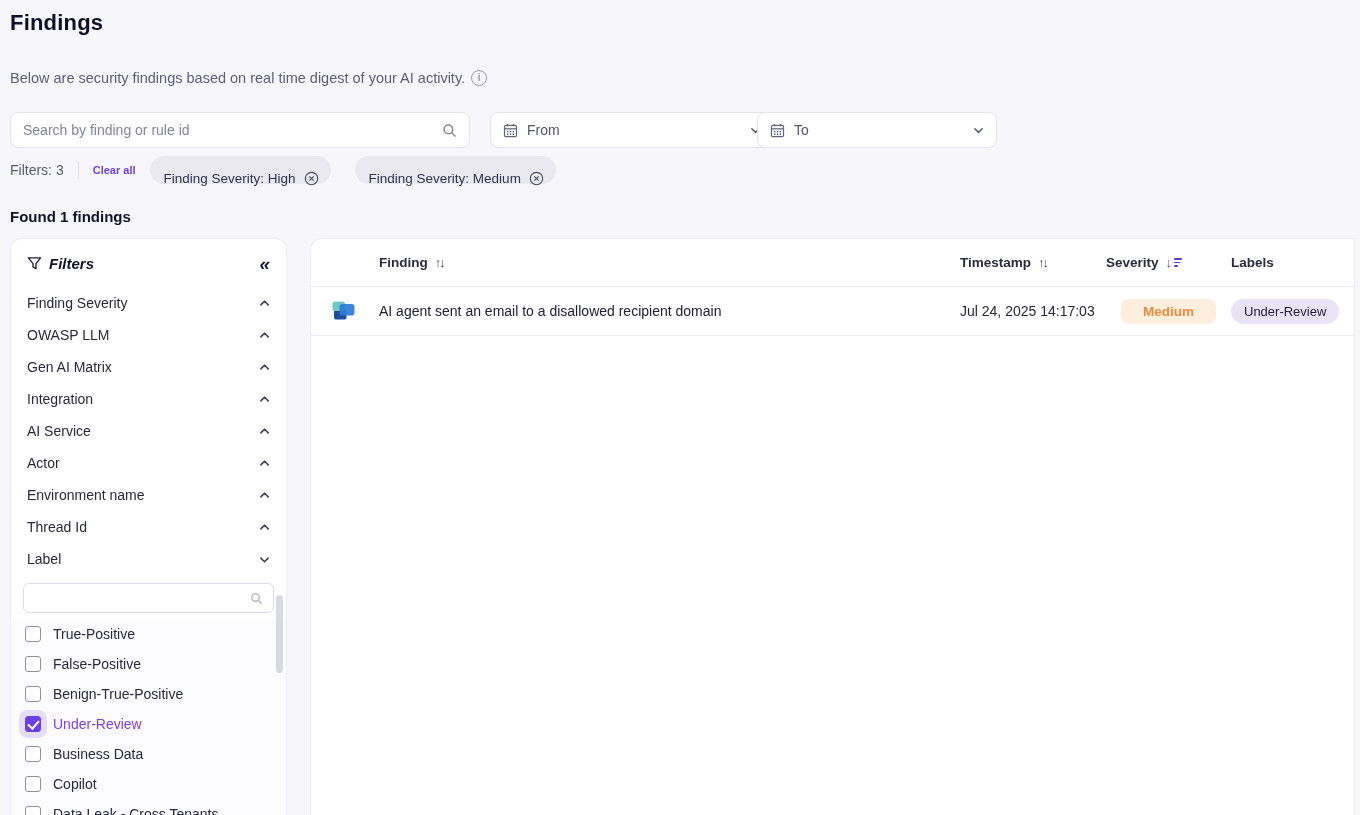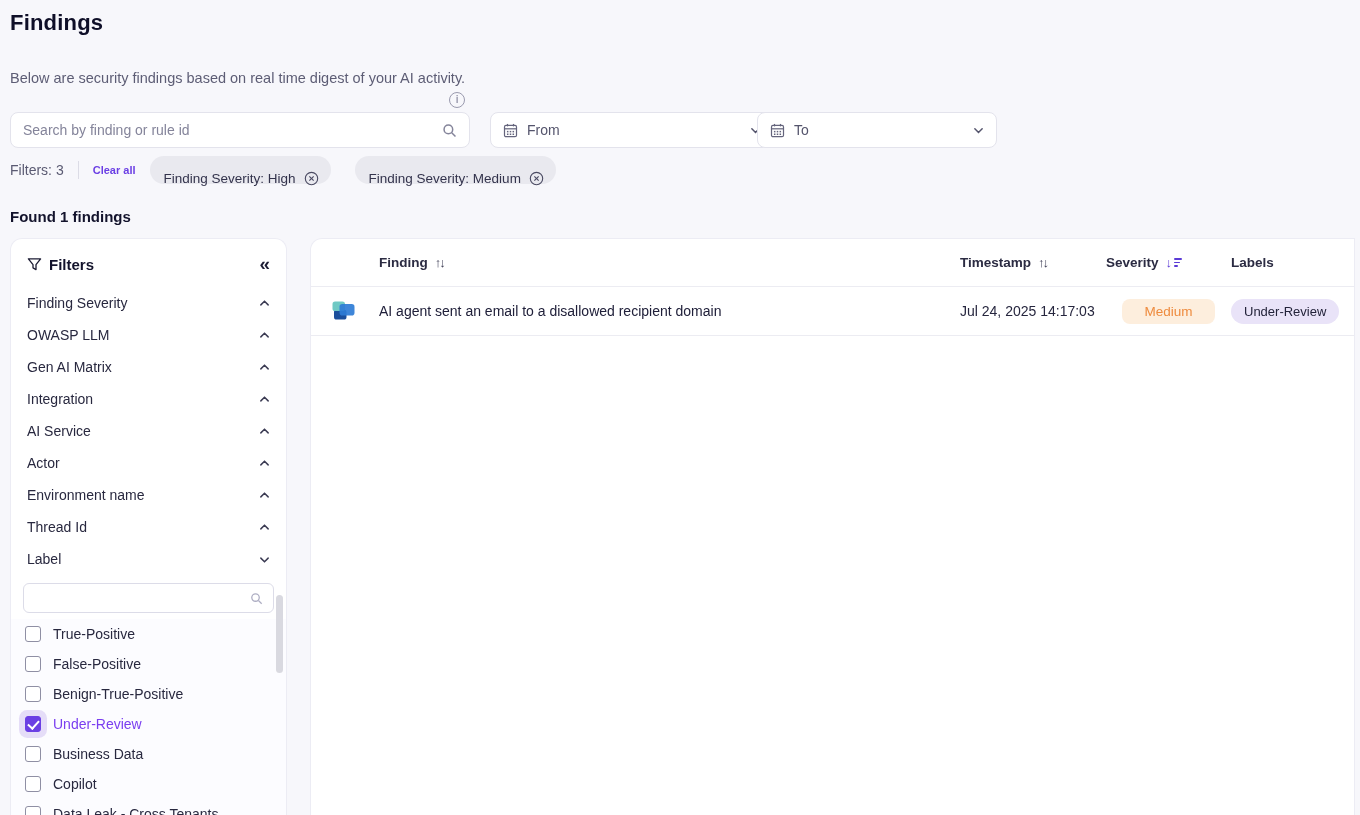--- a/index.html
+++ b/index.html
@@ -3,21 +3,21 @@
 <meta charset="utf-8">
 <style>
   * { margin:0; padding:0; box-sizing:border-box; }
   html,body { width:1360px; height:815px; overflow:hidden; }
   body { font-family:"Liberation Sans", sans-serif; background:#f7f7fb; color:#1c1c34; position:relative; }
 
   .page { position:relative; width:1360px; height:815px; overflow:hidden; }
 
   
   .page-title { position:absolute; left:10px; top:10px; font-size:22px; font-weight:700; color:#0f0f28; letter-spacing:.2px; }
-  .subtitle-row { position:absolute; left:10px; top:70px; display:flex; align-items:flex-end; gap:6px; font-size:14.5px; color:#5d5d75;flex-direction:column; }
+  .subtitle-row { position:absolute; left:10px; top:70px; display:flex; align-items:flex-start; gap:6px; font-size:14.5px; color:#5d5d75; }
   .info-icon { width:16px; height:16px; border:1.4px solid #9a9aae; border-radius:50%; color:#9a9aae; font-size:10px; line-height:13px; text-align:center; font-weight:700; display:inline-block; }
 
   
   .search-box { position:absolute; left:10px; top:112px; width:460px; height:36px; background:#fff; border:1px solid #e3e3ec; border-radius:8px; display:flex; align-items:center; padding:0 12px; }
   .search-box input { flex:1; border:none; outline:none; font-size:14px; color:#30304a; font-family:inherit; background:transparent; }
   .search-box input::placeholder { color:#84849a; }
   .mag { width:15px; height:15px; flex:0 0 auto; }
 
   .date-select { position:absolute; top:112px; height:36px; background:#fff; border:1px solid #e3e3ec; border-radius:8px; display:flex; align-items:center; padding:0 12px; gap:9px; cursor:pointer; }
   .date-select.from { left:490px; width:284px; }
@@ -32,21 +32,21 @@
   .vdiv { width:1px; height:18px; background:#dcdce6; }
   .clear-all { font-size:11px; color:#6b3fe4; font-weight:600; cursor:pointer; }
   .chips { display:flex; gap:24px; }
   .chip { background:#e9e9ef; border-radius:16px; height:28px; display:flex; align-items:center; gap:8px; padding:16px 12px 0 14px; font-size:13.5px; color:#33334c; cursor:default; }
   .chip svg { cursor:pointer; }
 
   .found { position:absolute; left:10px; top:208px; font-size:15px; font-weight:700; color:#13132c; }
 
   
   .sidebar { position:absolute; left:10px; top:238px; width:277px; height:600px; background:#fff; border:1px solid #ececf4; border-radius:12px 12px 0 0; border-bottom:none; overflow:hidden; }
-  .sb-head { display:flex; align-items:flex-end; padding:15px 16px 12px 16px; }
+  .sb-head { display:flex; align-items:center; padding:15px 16px 12px 16px;font-style:italic; }
   .sb-title { font-size:15px; font-weight:600; color:#13132c; display:flex; align-items:center; gap:7px; }
   .collapse { margin-left:auto; font-size:19px; font-weight:700; color:#1c1c34; cursor:pointer; line-height:1; }
   .sb-sections { padding:2px 0 0 0; }
   .sb-section { height:32px; display:flex; align-items:center; padding:0 16px; cursor:pointer;text-align:right; }
   .sb-section .s-label { font-size:14px; color:#28283f; }
   .sb-chev { margin-left:auto; width:11px; height:11px; display:flex; color:#3a3a52; }
   .sb-chev svg { width:11px; height:11px; }
   .sb-chev.down svg { transform:rotate(180deg); }
   .sb-search { margin:8px 12px 6px 12px; height:30px; border:1px solid #dcdce8; border-radius:6px; background:#fff; display:flex; align-items:center; padding:0 10px; }
   .sb-search input { flex:1; border:none; outline:none; font-size:13px; font-family:inherit; background:transparent; color:#30304a; }
@@ -73,21 +73,21 @@
   .sd-arrow { font-size:13px; color:#5b3bd6; font-weight:400; }
   .sd-bars { display:flex; flex-direction:column; gap:2px; align-items:flex-start; }
   .sd-bars i { display:block; height:1.6px; background:#5b3bd6; border-radius:1px; }
   .sd-bars i:nth-child(1){ width:8px; } .sd-bars i:nth-child(2){ width:6px; } .sd-bars i:nth-child(3){ width:4px; }
 
   .t-row { border-bottom:1px solid #ececf2; cursor:pointer; }
   .td { height:48px; display:flex; align-items:center; font-size:14px; color:#20203a; }
   .td.c-icon { justify-content:flex-start; padding-left:20px; }
   .td.c-ts { color:#26263e; }
   .td.c-sev { justify-content:center; }
-  .badge { border-radius:8px; padding:5px 22px; font-size:13.5px; font-weight:400; }
+  .badge { border-radius:8px; padding:5px 22px; font-size:13.5px; font-weight:700; }
   .badge.medium { background:#fdeedd; color:#ee8b3e; }
   .pill { background:#e9e3f8; color:#23233a; border-radius:999px; padding:5px 13px; font-size:13px; }
   .finding-icon { width:26px; height:23px; }
 </style>
 </head>
 <body>
 
 <div class="page">
 
   <div class="page-title">Findings</div>

